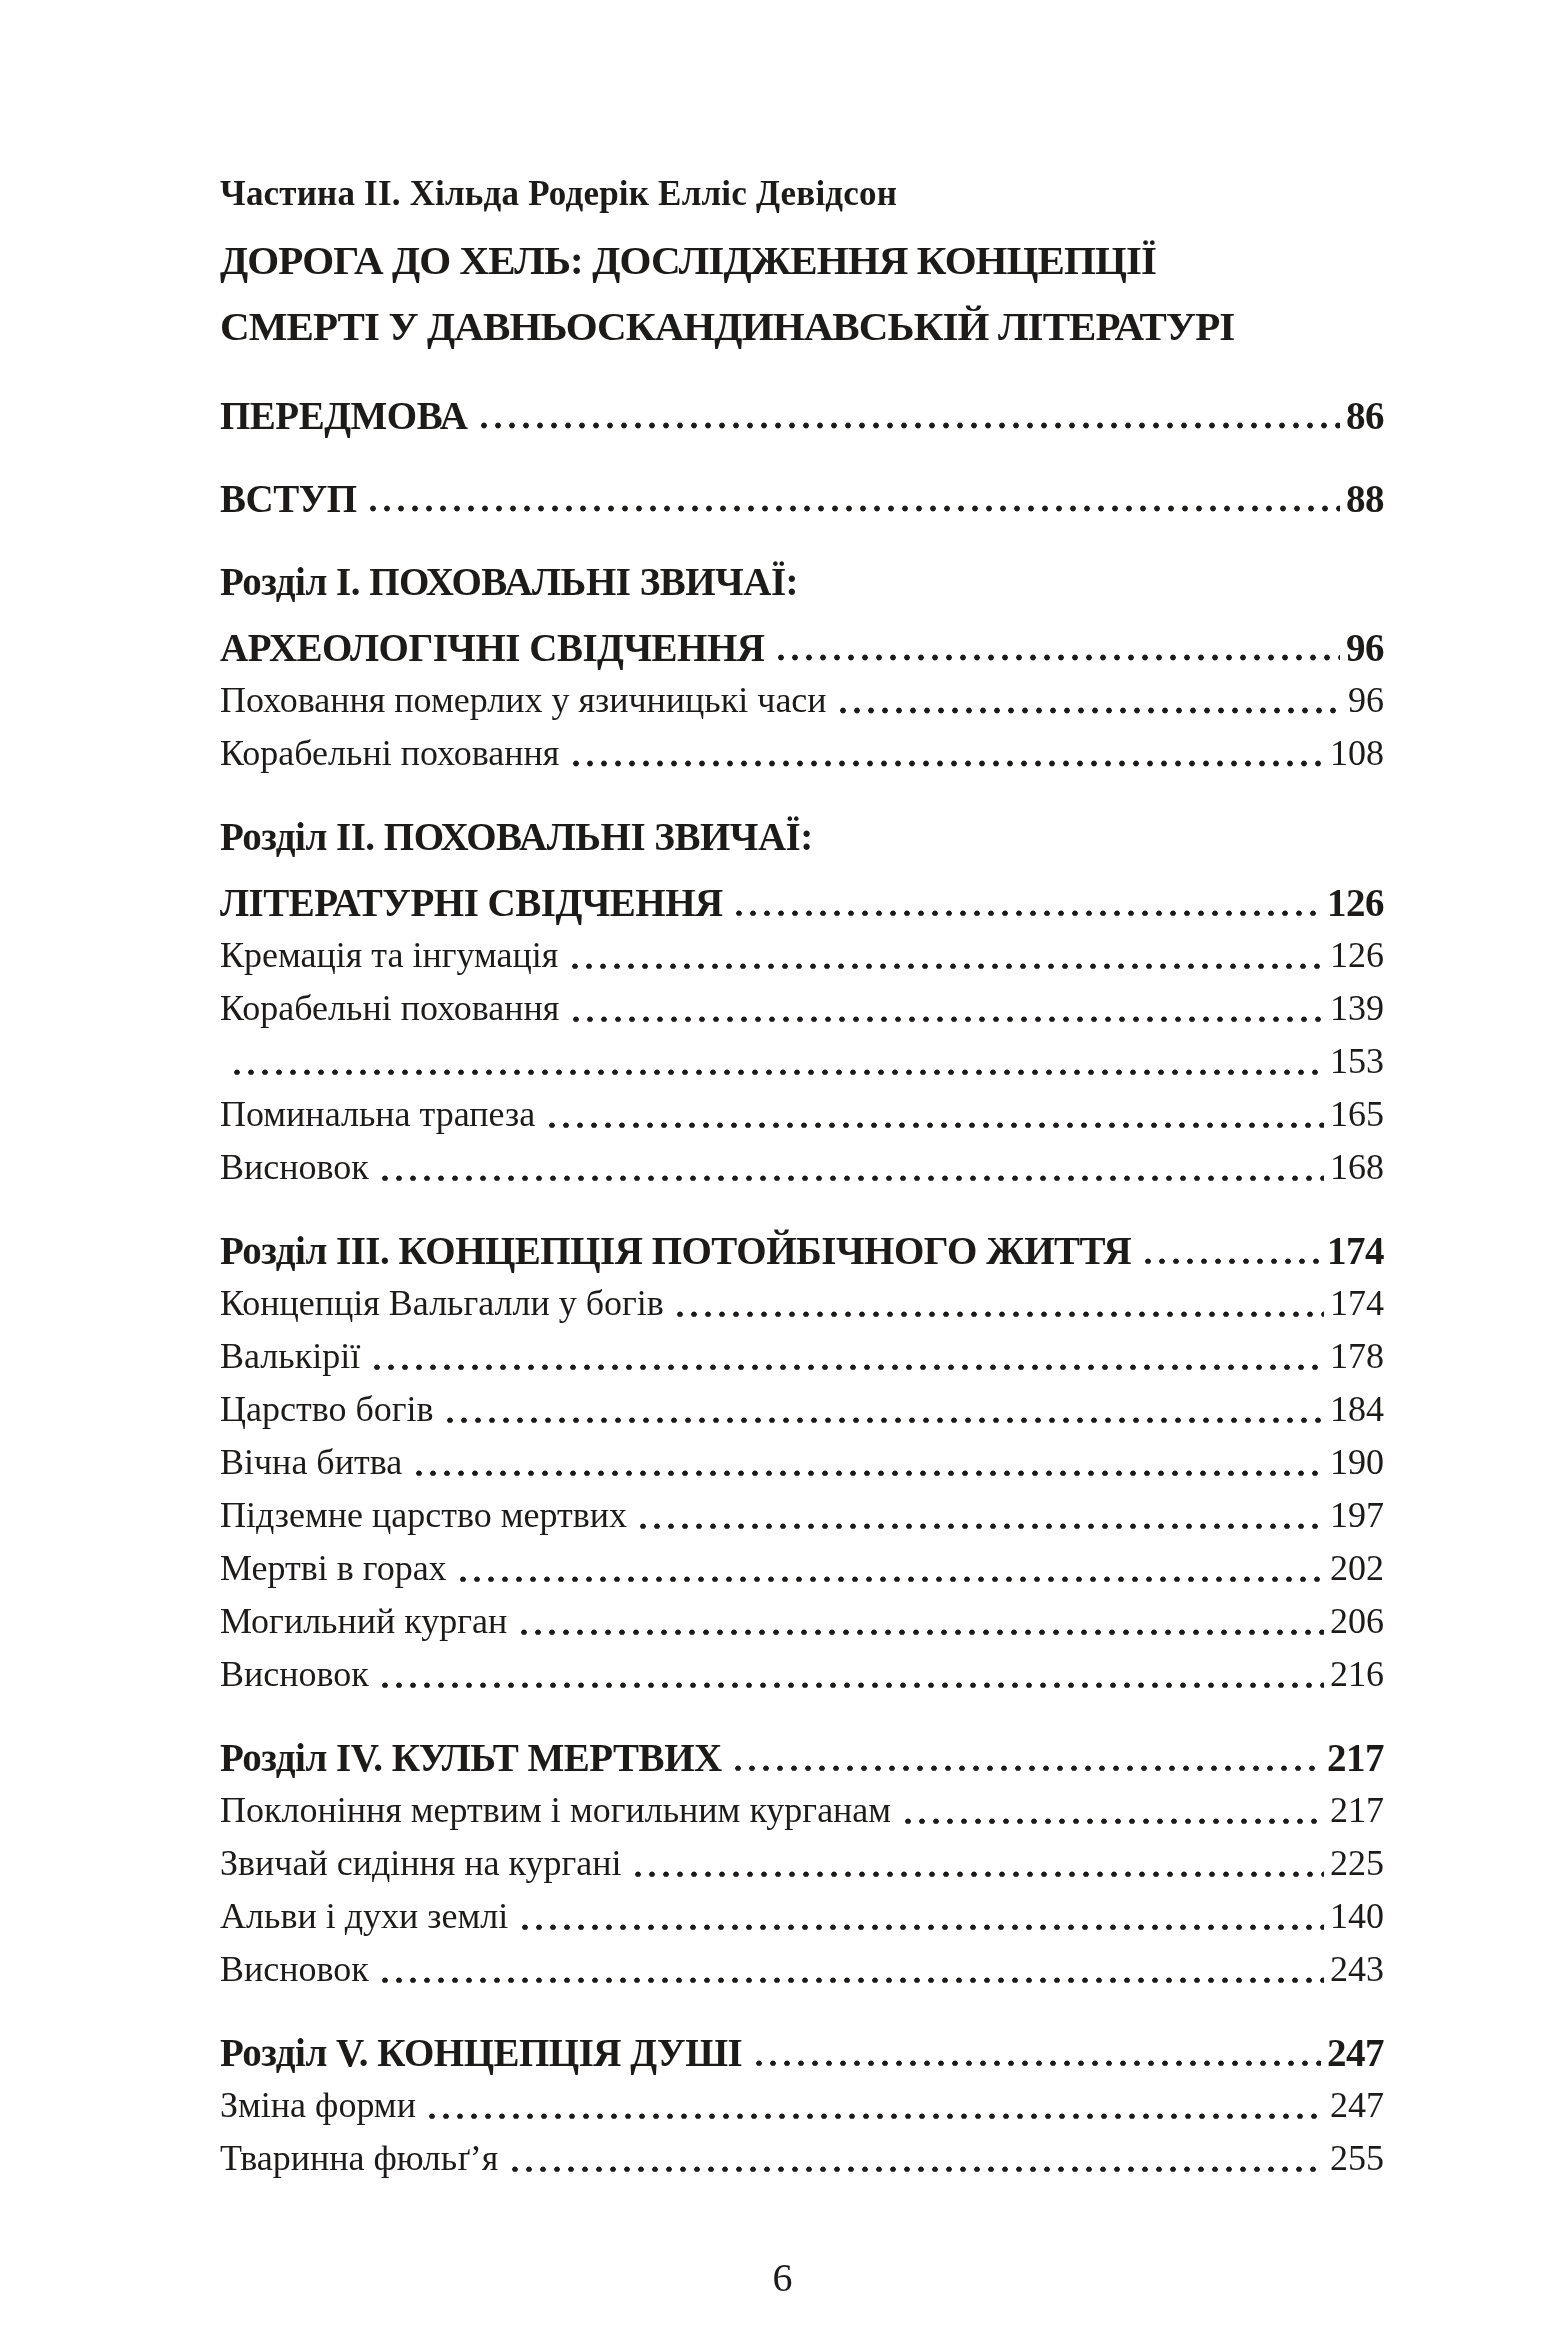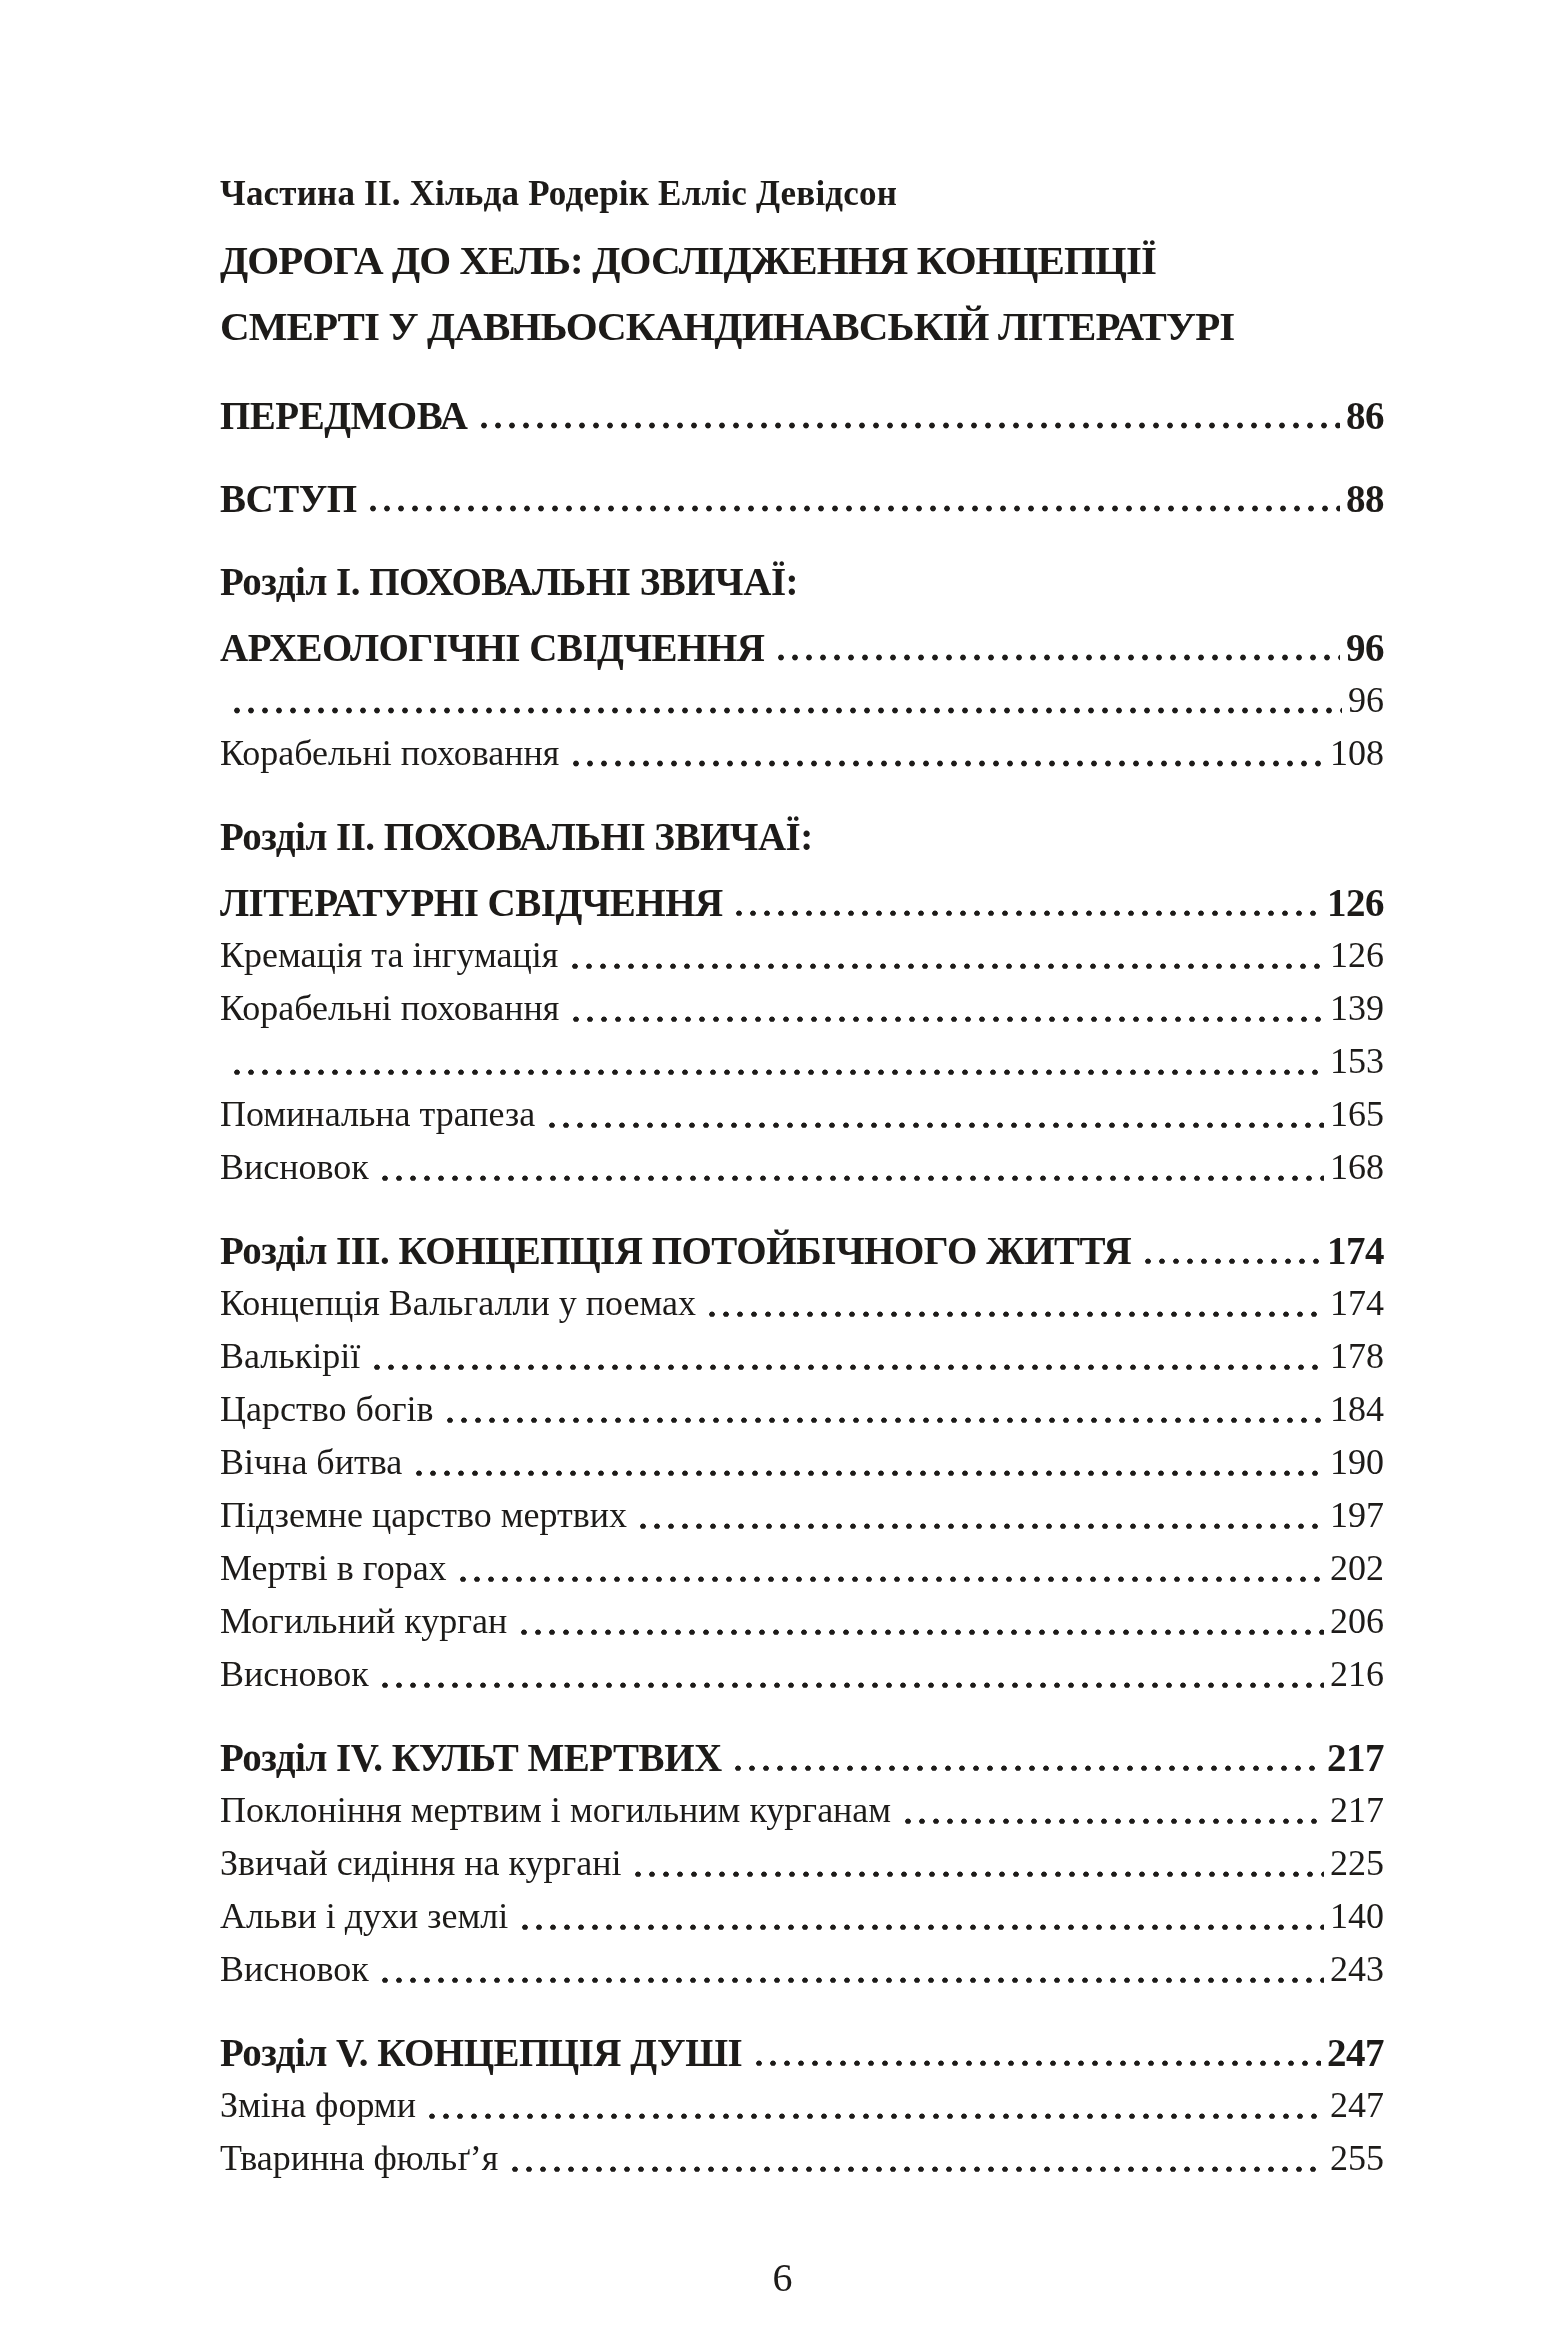--- a/index.html
+++ b/index.html
@@ -93,20 +93,21 @@
 
     <div class="row h gap">
       <span class="label">Розділ I. ПОХОВАЛЬНІ ЗВИЧАЇ:</span>
     </div>
     <div class="row h gap2">
       <span class="label">АРХЕОЛОГІЧНІ СВІДЧЕННЯ</span>
       <span class="leader"></span>
       <span class="num">96</span>
     </div>
     <div class="row item">
+      <span class="label">Поховання померлих у язичницькі часи</span>
       <span class="leader"></span>
       <span class="num">96</span>
     </div>
     <div class="row item">
       <span class="label">Корабельні поховання</span>
       <span class="leader"></span>
       <span class="num">108</span>
     </div>
 
     <div class="row h gap">
@@ -141,21 +142,21 @@
       <span class="leader"></span>
       <span class="num">168</span>
     </div>
 
     <div class="row h gap">
       <span class="label">Розділ III. КОНЦЕПЦІЯ ПОТОЙБІЧНОГО ЖИТТЯ</span>
       <span class="leader"></span>
       <span class="num">174</span>
     </div>
     <div class="row item">
-      <span class="label">Концепція Вальгалли у поемах</span>
+      <span class="label">Концепція Вальгалли у богів</span>
       <span class="leader"></span>
       <span class="num">174</span>
     </div>
     <div class="row item">
       <span class="label">Валькірії</span>
       <span class="leader"></span>
       <span class="num">178</span>
     </div>
     <div class="row item">
       <span class="label">Царство богів</span>

